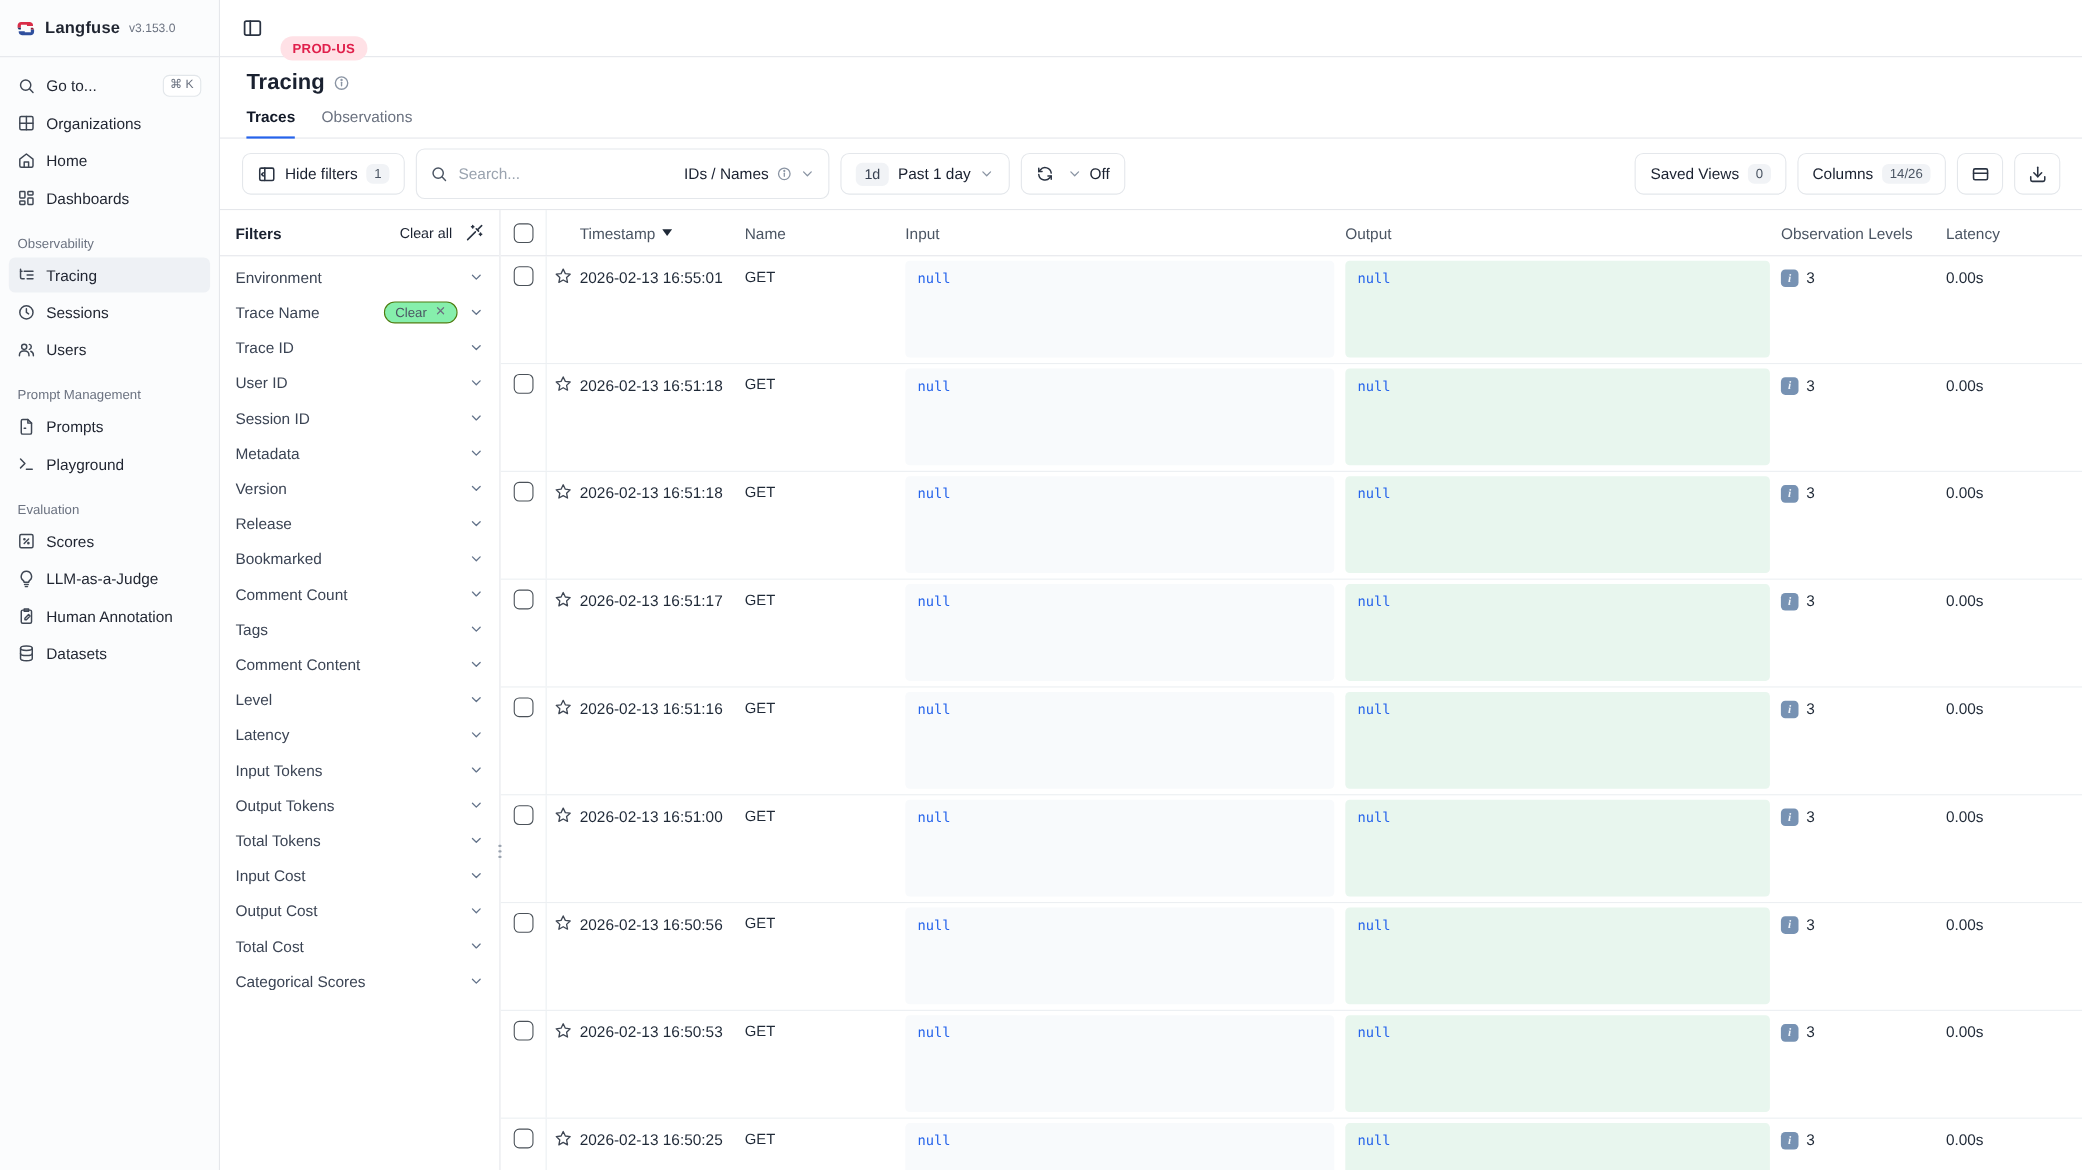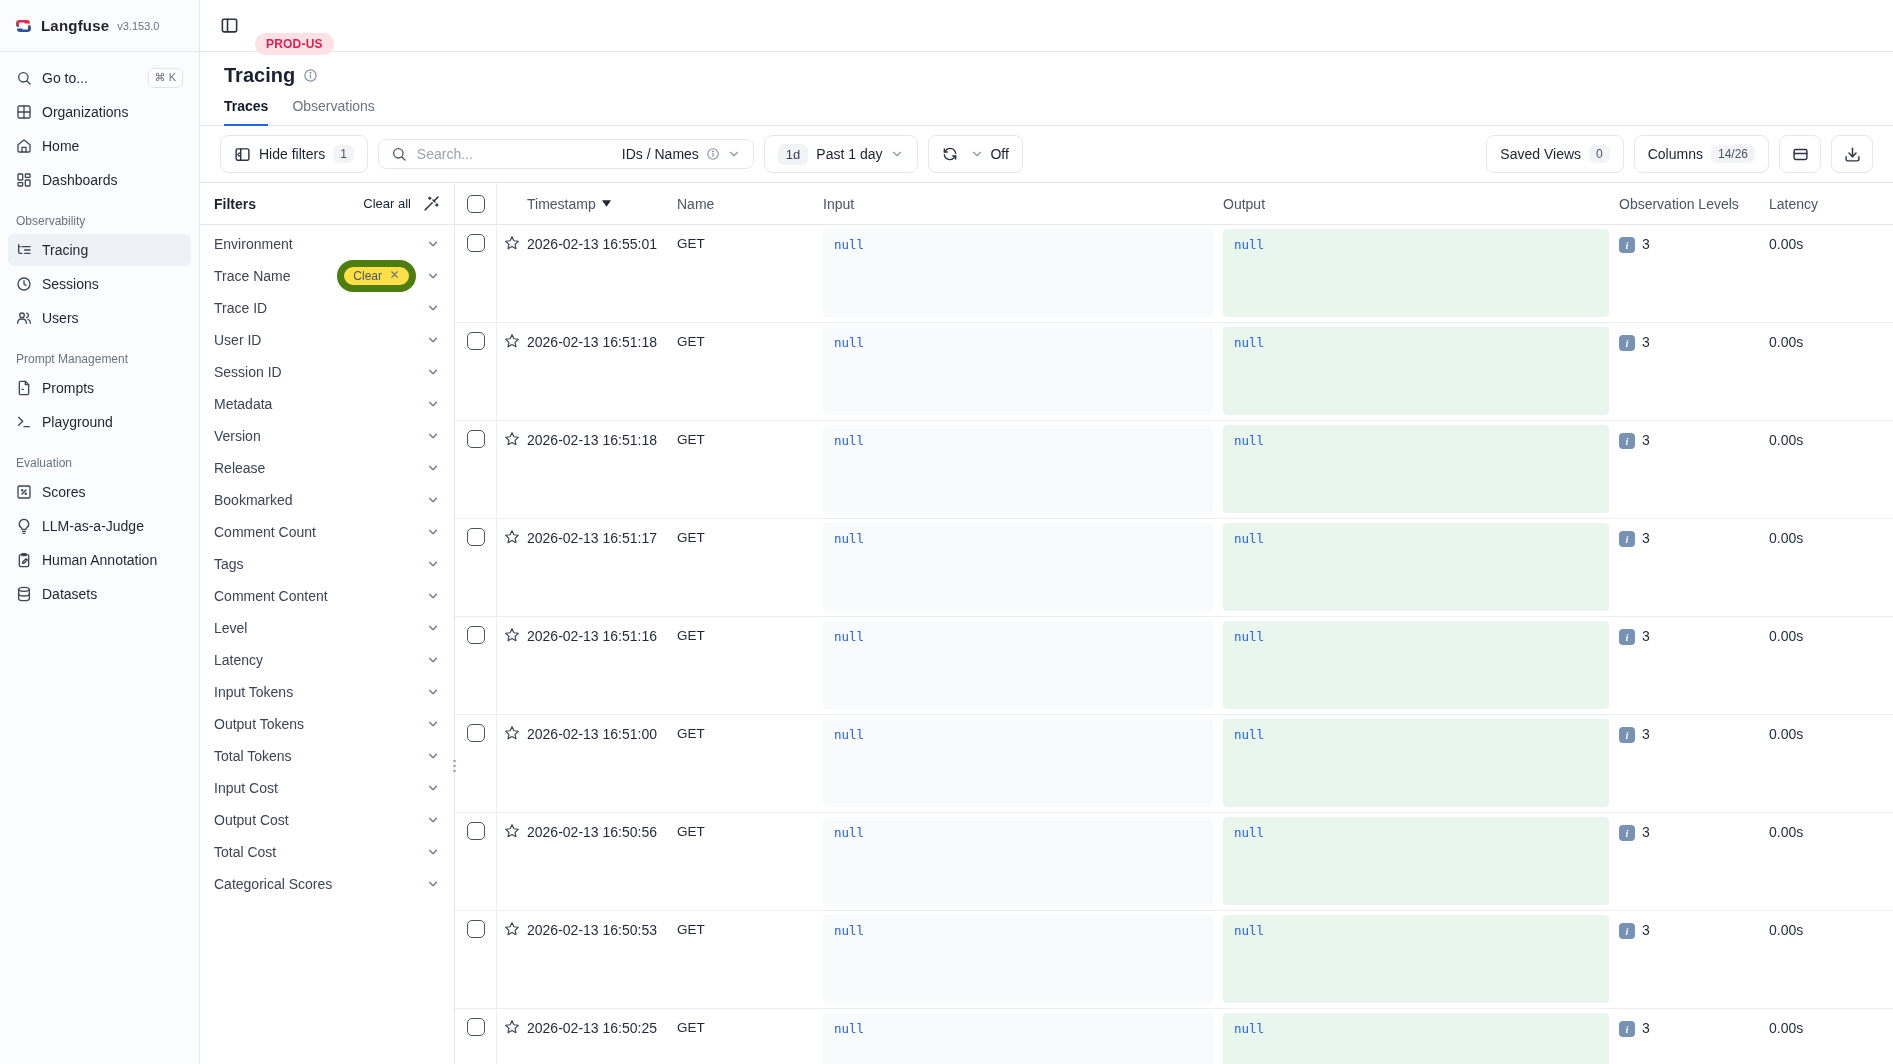--- a/index.html
+++ b/index.html
@@ -38,21 +38,21 @@
 
   .tabs { display:flex; gap:24px; padding:0 24px; margin-top:11px; border-bottom:1px solid #e5e7eb; }
   .tab { font-size:14px; padding-bottom:10px; color:#6b7280; border-bottom:2px solid transparent; margin-bottom:-1px; cursor:default; }
   .tab.active { color:#111827; font-weight:600; border-bottom-color:var(--accent); }
 
   
   .toolbar { display:flex; align-items:center; gap:10px; padding:9px 20px; }
   .btn { display:inline-flex; align-items:center; gap:8px; height:38px; padding:0 13px; border:1px solid #e4e7eb; border-radius:8px; background:#fff; font-size:14px; color:#1a2130; white-space:nowrap; cursor:default; }
   .btn .b-icon { color:#2a3342; }
   .count-badge { background:#f1f3f6; border-radius:6px; font-size:12px; color:#4b5563; padding:2px 7px; }
-  .search { display:flex; align-items:center; gap:8px; height:30px; width:376px; border:1px solid #e4e7eb; border-radius:8px; padding:0 12px; }
+  .search { display:flex; align-items:center; gap:8px; height:46px; width:376px; border:1px solid #e4e7eb; border-radius:8px; padding:0 12px; }
   .search .s-icon { color:#4b5563; }
   .search input { border:none; outline:none; flex:1; min-width:0; font-size:14px; color:#111827; font-family:inherit; background:transparent; }
   .search input::placeholder { color:#9aa3af; }
   .search .scope { display:flex; align-items:center; gap:7px; font-size:14px; color:#1a2130; }
   .muted-ic { color:#8a94a3; }
   .chip { background:#f1f3f6; border-radius:6px; font-size:13px; color:#374151; padding:3px 8px; }
   .refresh-group { gap:12px; }
   .toolbar .spacer { flex:1; }
   .iconbtn { width:42px; height:38px; border:1px solid #e4e7eb; border-radius:8px; display:flex; align-items:center; justify-content:center; color:#2a3342; background:#fff; }
 
@@ -60,21 +60,21 @@
   .content { flex:1; min-height:0; display:flex; border-top:1px solid #e5e7eb; position:relative; overflow:hidden; }
 
   .filters { width:255px; flex:0 0 255px; border-right:1px solid #e5e7eb; overflow:hidden; }
   .filters-head { height:42px; display:flex; align-items:center; gap:12px; padding:0 14px; border-bottom:1px solid #e5e7eb; }
   .filters-title { font-size:14px; font-weight:700; color:#1a2130; flex:1; }
   .clear-all { font-size:13px; color:#1a2130; }
   .wand { color:#2a3342; }
   .filters-list { padding-top:3px; }
   .filter-row { height:32px; display:flex; align-items:center; gap:10px; padding:0 14px; font-size:14px; color:#3b4454; }
   .filter-row .fr-label { flex:1; white-space:nowrap; overflow:hidden; }
-  .clear-pill { display:inline-flex; align-items:flex-start; gap:7px; border:7px solid #4d7c0f; border-radius:999px; font-size:12px; color:#4b5563; padding:2px 9px; background:#fde047; }
+  .clear-pill { display:inline-flex; align-items:flex-start; gap:7px; border:1px solid #4d7c0f; border-radius:999px; font-size:12px; color:#4b5563; padding:2px 9px; background:#86efac; }
   .clear-pill .x-ic { color:#6b7280; }
   .fr-chev { color:#64748b; flex:0 0 auto; }
 
   .divider-handle { position:absolute; left:250px; top:570px; width:9px; height:26px; display:flex; flex-direction:column; align-items:center; justify-content:center; gap:2.5px; }
   .divider-handle i { width:2.5px; height:2.5px; border-radius:50%; background:#9aa3af; }
 
   
   .table { flex:1; min-width:0; display:flex; flex-direction:column; overflow:hidden; }
   .thead { display:flex; height:42px; flex:0 0 42px; align-items:stretch; border-bottom:1px solid #e5e7eb; font-size:14px; color:#4b5563; }
   .thead > div { display:flex; align-items:center; }

